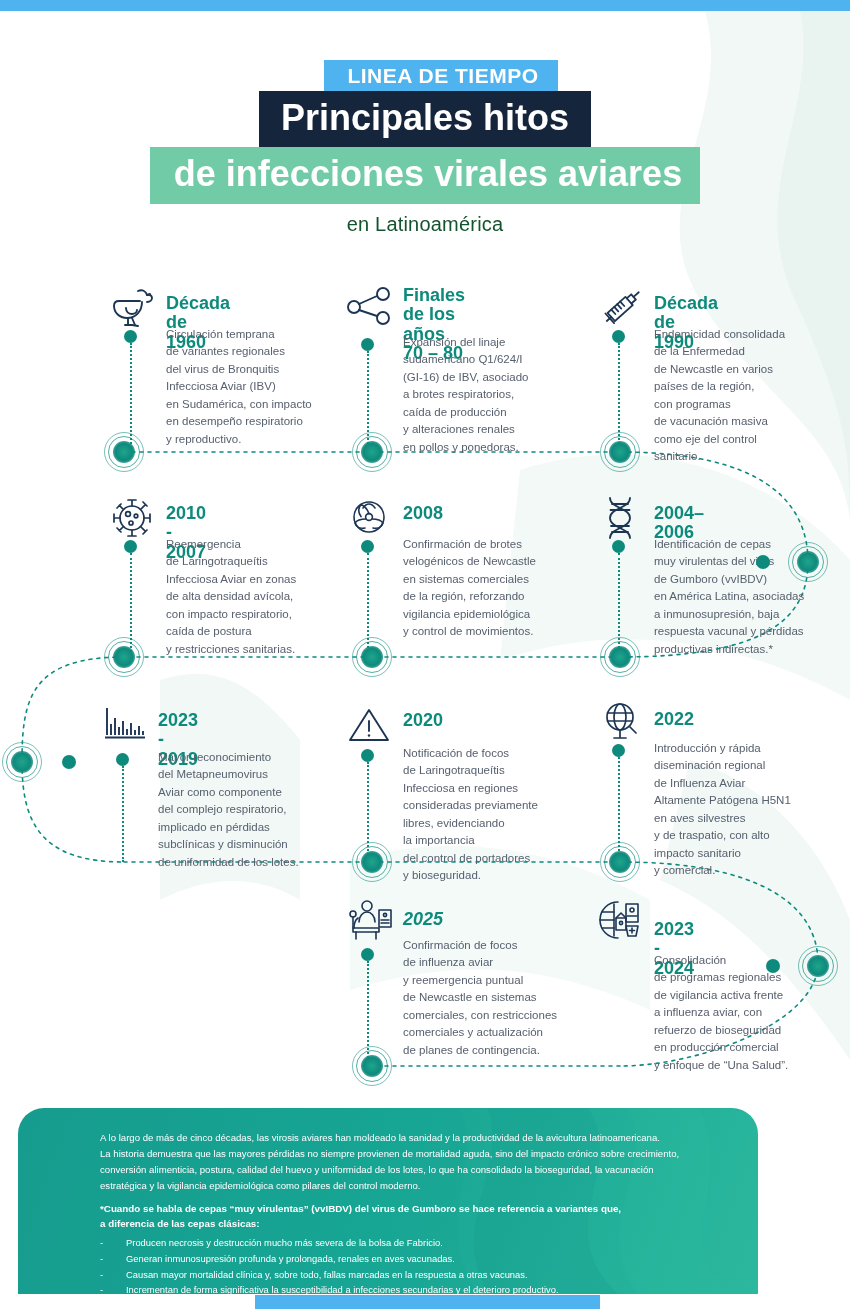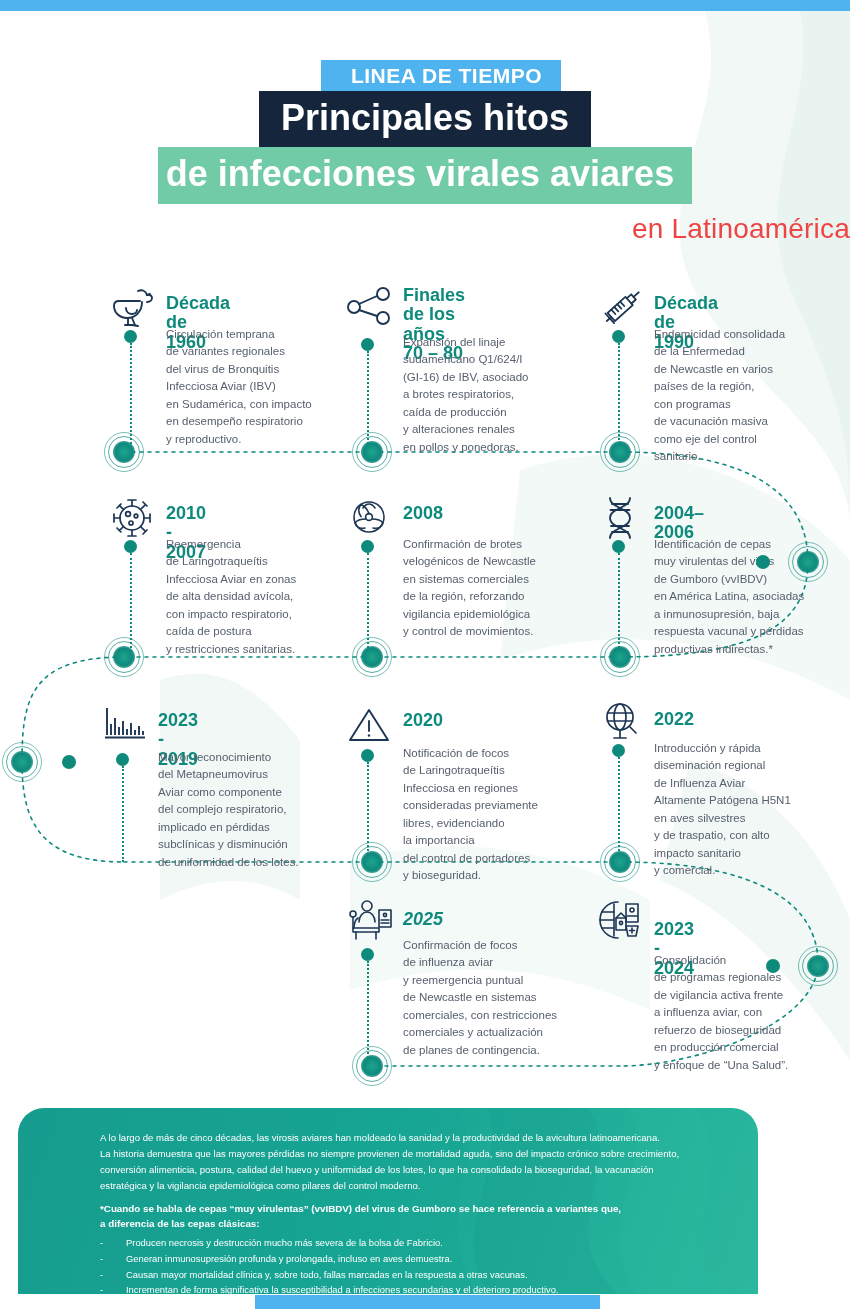--- a/index.html
+++ b/index.html
@@ -15,35 +15,35 @@
   .topbar{position:absolute;left:0;top:0;width:850px;height:11px;background:#4FB3F0;}
 
   
   .bgwaves{position:absolute;left:0;top:0;width:850px;height:1115px;z-index:0;pointer-events:none;}
 
   
   .header{position:absolute;left:0;top:60px;width:850px;text-align:center;z-index:5;}
   .kicker{
     display:inline-block;background:#4FB3F0;color:#fff;
     font-weight:bold;font-size:21px;letter-spacing:.5px;
-    padding:5px 19px 6px 30px;line-height:1;margin-left:32px;
+    padding:5px 19px 6px 23px;line-height:1;margin-left:32px;
   }
   .title1{
     display:inline-block;background:#14253C;color:#fff;
     font-weight:bold;font-size:36px;line-height:1;
     padding:9px 22px 12px 22px;margin-top:-1px;
   }
   .title2{
     display:inline-block;background:#72CBA7;color:#fff;
     font-weight:bold;font-size:36px;line-height:1;
-    padding:9px 18px 12px 8px;margin-top:-1px;
+    padding:9px 18px 12px 24px;margin-top:-1px;
   }
   .subtitle{
-    display:block;color:#ef4444;font-size:28px;
-    margin-top:9px;font-weight:400;letter-spacing:.2px;text-align:right;
+    display:block;color:#14532d;font-size:20px;
+    margin-top:9px;font-weight:400;letter-spacing:.2px;
   }
 
   
   .timeline{position:absolute;left:0;top:0;width:812px;height:1115px;z-index:2;}
   .path-svg{position:absolute;left:0;top:0;width:850px;height:1115px;z-index:1;pointer-events:none;}
 
   .item{position:absolute;z-index:3;}
   .item .icon{position:absolute;left:0;top:0;width:52px;height:44px;}
   .item .year{
     position:absolute;left:58px;top:8px;
@@ -467,21 +467,21 @@
       <path d="M360,0 C400,70 330,130 390,186 L300,186 C250,120 320,60 290,0 Z" fill="#2FC0A4" opacity=".35"></path>
     </svg>
     <div class="ftext">A lo largo de más de cinco décadas, las virosis aviares han moldeado la sanidad y la productividad de la avicultura latinoamericana.
 La historia demuestra que las mayores pérdidas no siempre provienen de mortalidad aguda, sino del impacto crónico sobre crecimiento,
 conversión alimenticia, postura, calidad del huevo y uniformidad de los lotes, lo que ha consolidado la bioseguridad, la vacunación
 estratégica y la vigilancia epidemiológica como pilares del control moderno.</div>
     <div class="fnote">*Cuando se habla de cepas “muy virulentas” (vvIBDV) del virus de Gumboro se hace referencia a variantes que,
 a diferencia de las cepas clásicas:</div>
     <div class="flist">
       <div class="li"><span class="bull">-</span><span>Producen necrosis y destrucción mucho más severa de la bolsa de Fabricio.</span></div>
-      <div class="li"><span class="bull">-</span><span>Generan inmunosupresión profunda y prolongada, incluso en aves demuestra.</span></div>
+      <div class="li"><span class="bull">-</span><span>Generan inmunosupresión profunda y prolongada, renales en aves vacunadas.</span></div>
       <div class="li"><span class="bull">-</span><span>Causan mayor mortalidad clínica y, sobre todo, fallas marcadas en la respuesta a otras vacunas.</span></div>
       <div class="li"><span class="bull">-</span><span>Incrementan de forma significativa la susceptibilidad a infecciones secundarias y el deterioro productivo.</span></div>
     </div>
   </div>
 
   <div class="bottombar"></div>
 
 </div>
 
 </body></html>

